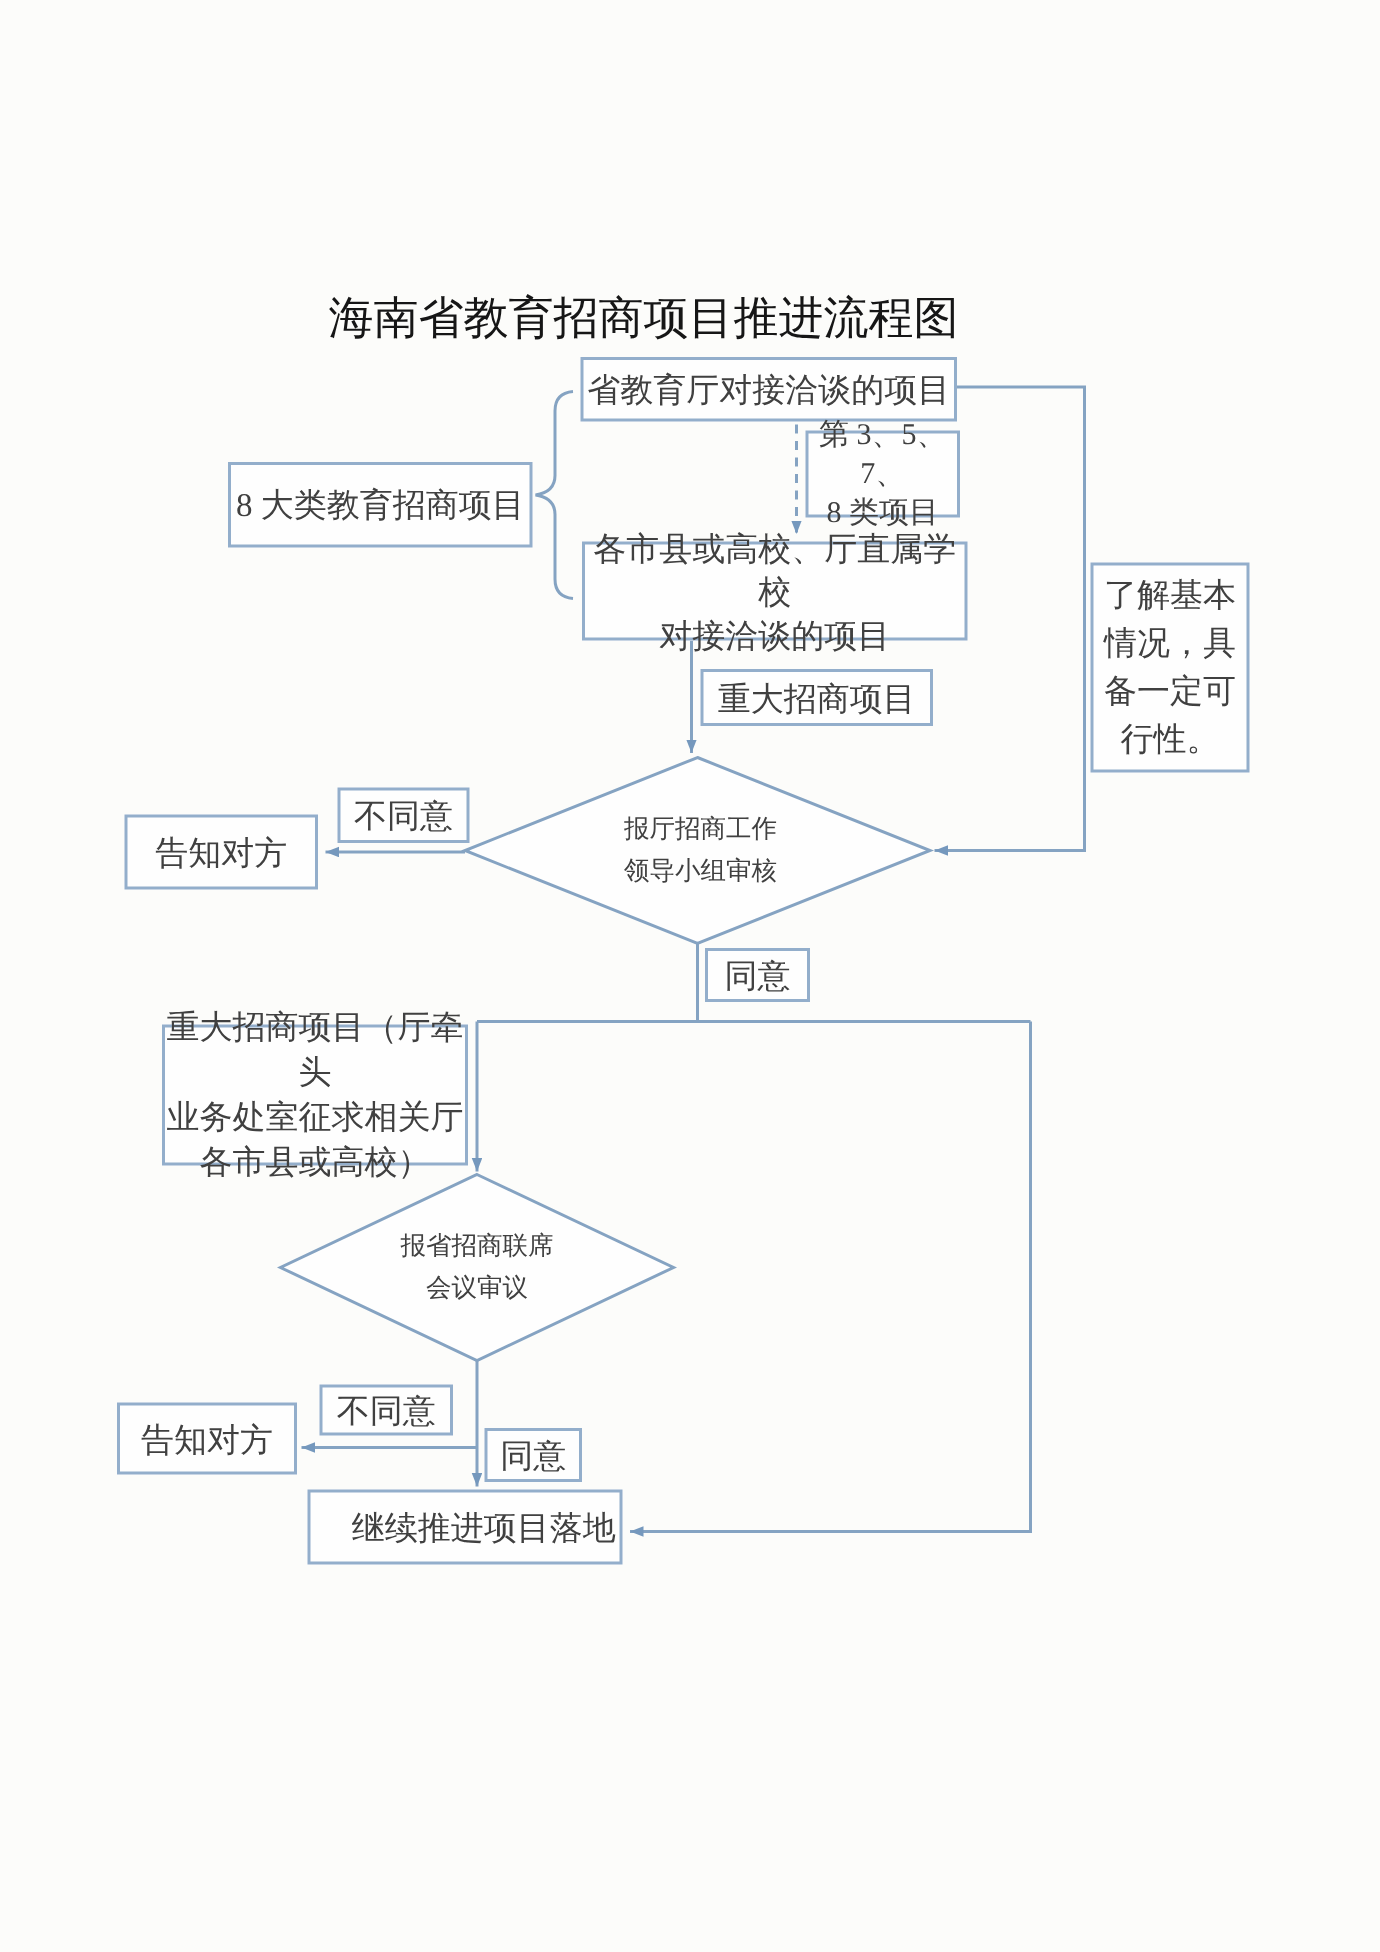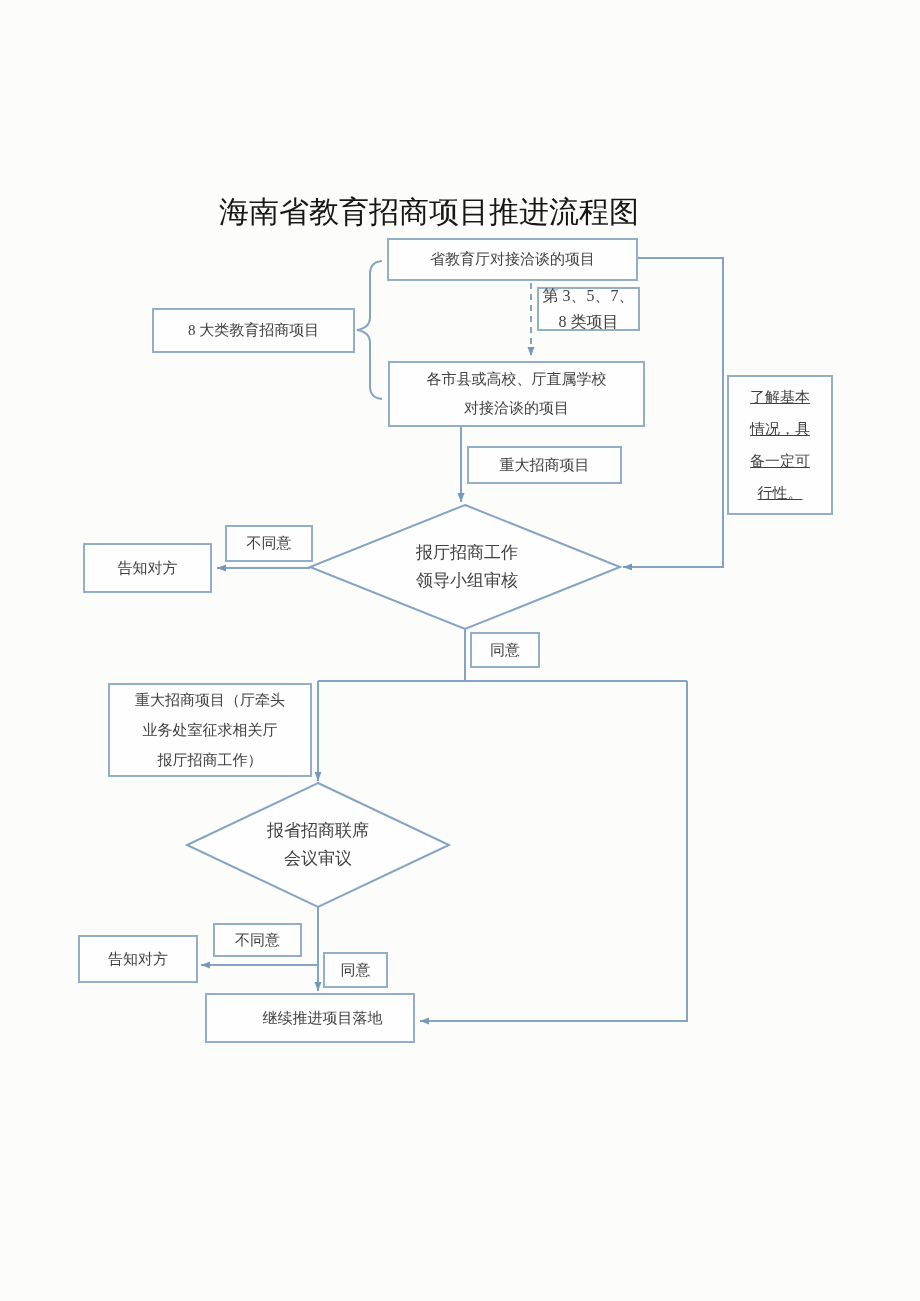--- a/index.html
+++ b/index.html
@@ -11,40 +11,40 @@
   }
   #canvas{position:absolute;left:0;top:0;width:920px;height:1301px;}
   #connectors{position:absolute;left:0;top:0;z-index:1;}
   .node{
     position:absolute;z-index:2;
     background:#fefefe;
     border:2px solid #93aecb;
     color:#404040;
     display:flex;align-items:center;justify-content:center;
     text-align:center;
-    font-size:15px;line-height:25px;
+    font-size:22px;line-height:25px;
     white-space:pre-line;
     box-sizing:border-box;
   }
   .label-plain{
     position:absolute;z-index:3;
     color:#404040;background:transparent;border:none;
     display:flex;align-items:center;justify-content:center;
     text-align:center;font-size:17px;line-height:28px;white-space:pre-line;
   }
   #title{
     position:absolute;left:219px;top:192px;z-index:2;
     font-size:30px;color:#161616;letter-spacing:0px;white-space:nowrap;
   }
   .n-provincial{left:387px;top:238px;width:251px;height:43px;}
-  .n-eight{left:152px;top:308px;width:203px;height:45px;}
-  .n-cat3578{left:537px;top:287px;width:103px;height:44px;font-size:16px;line-height:26px;}
+  .n-eight{left:152px;top:308px;width:203px;height:57px;}
+  .n-cat3578{left:537px;top:287px;width:103px;height:58px;font-size:20px;line-height:26px;}
   .n-cities{left:388px;top:361px;width:257px;height:66px;line-height:29px;}
   .n-majorlabel{left:467px;top:446px;width:155px;height:38px;}
-  .n-info{left:727px;top:375px;width:106px;height:140px;line-height:32px;text-decoration:underline;}
+  .n-info{left:727px;top:375px;width:106px;height:140px;line-height:32px;}
   .n-disagree1{left:225px;top:525px;width:88px;height:37px;}
   .n-notify1{left:83px;top:543px;width:129px;height:50px;}
   .n-agree1{left:470px;top:632px;width:70px;height:36px;}
   .n-major2{left:108px;top:683px;width:204px;height:94px;line-height:30px;}
   .n-nonmajor{left:693px;top:678px;width:114px;height:80px;line-height:36px;}
   .n-disagree2{left:213px;top:923px;width:89px;height:34px;}
   .n-notify2{left:78px;top:935px;width:120px;height:48px;}
   .n-agree2{left:323px;top:952px;width:65px;height:36px;}
   .n-proceed{left:205px;top:993px;width:210px;height:50px;padding-left:25px;}
   .d1-label{left:367px;top:536px;width:200px;height:62px;}
@@ -109,21 +109,21 @@
 行性。</div>
 
   <div class="node n-disagree1">不同意</div>
 
   <div class="node n-notify1">告知对方</div>
 
   <div class="node n-agree1">同意</div>
 
   <div class="node n-major2">重大招商项目（厅牵头
 业务处室征求相关厅
-报厅招商工作）</div>
+各市县或高校）</div>
 
 
   <div class="node n-disagree2">不同意</div>
 
   <div class="node n-notify2">告知对方</div>
 
   <div class="node n-agree2">同意</div>
 
   <div class="node n-proceed">继续推进项目落地</div>
 

